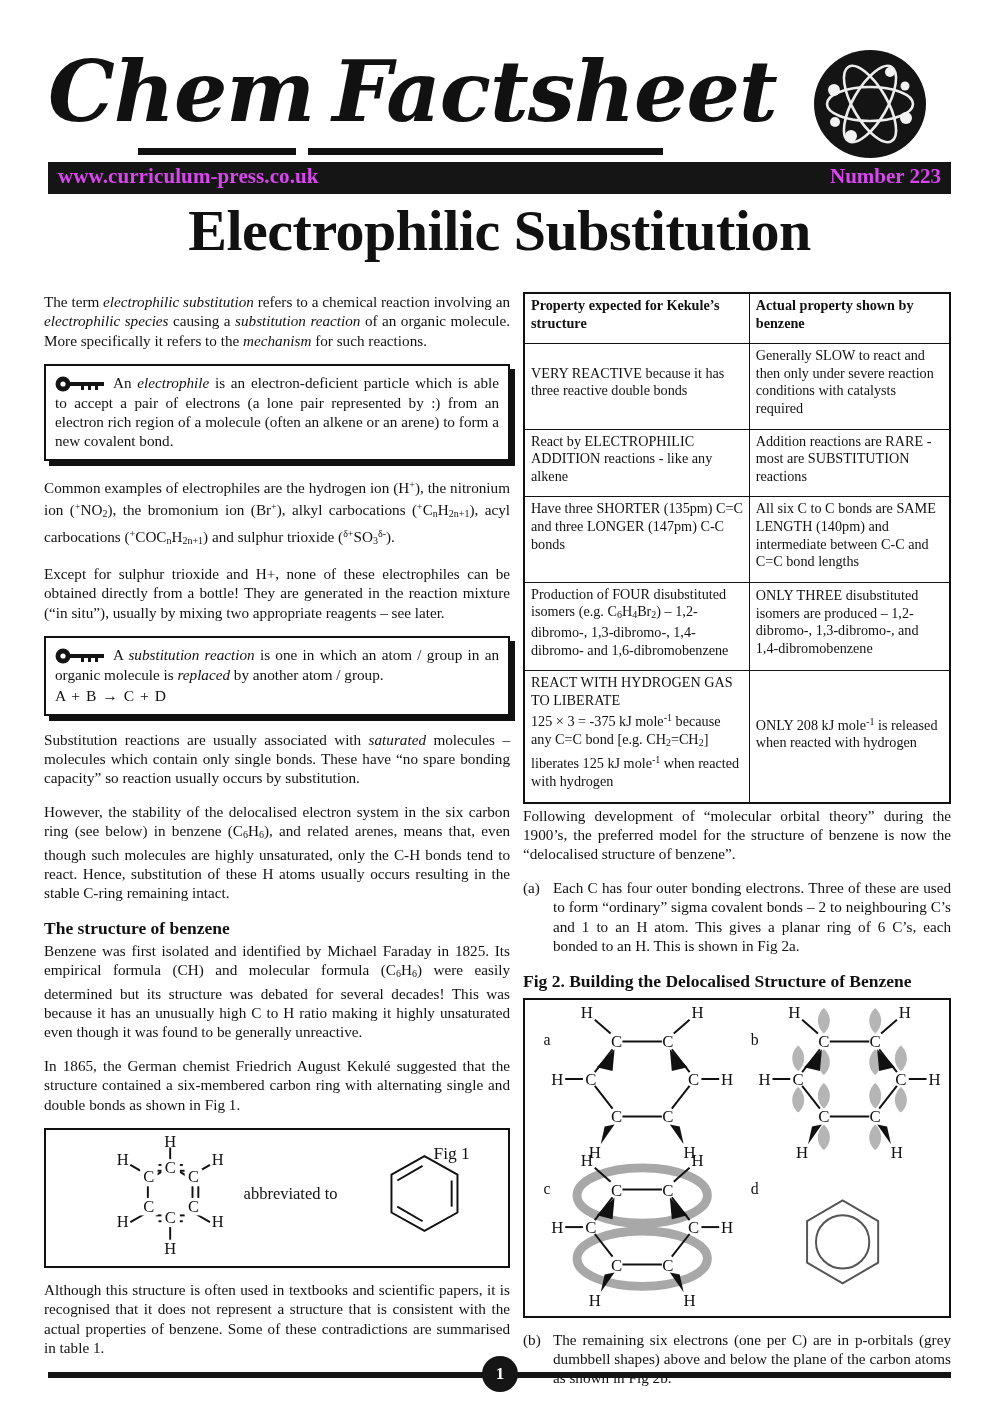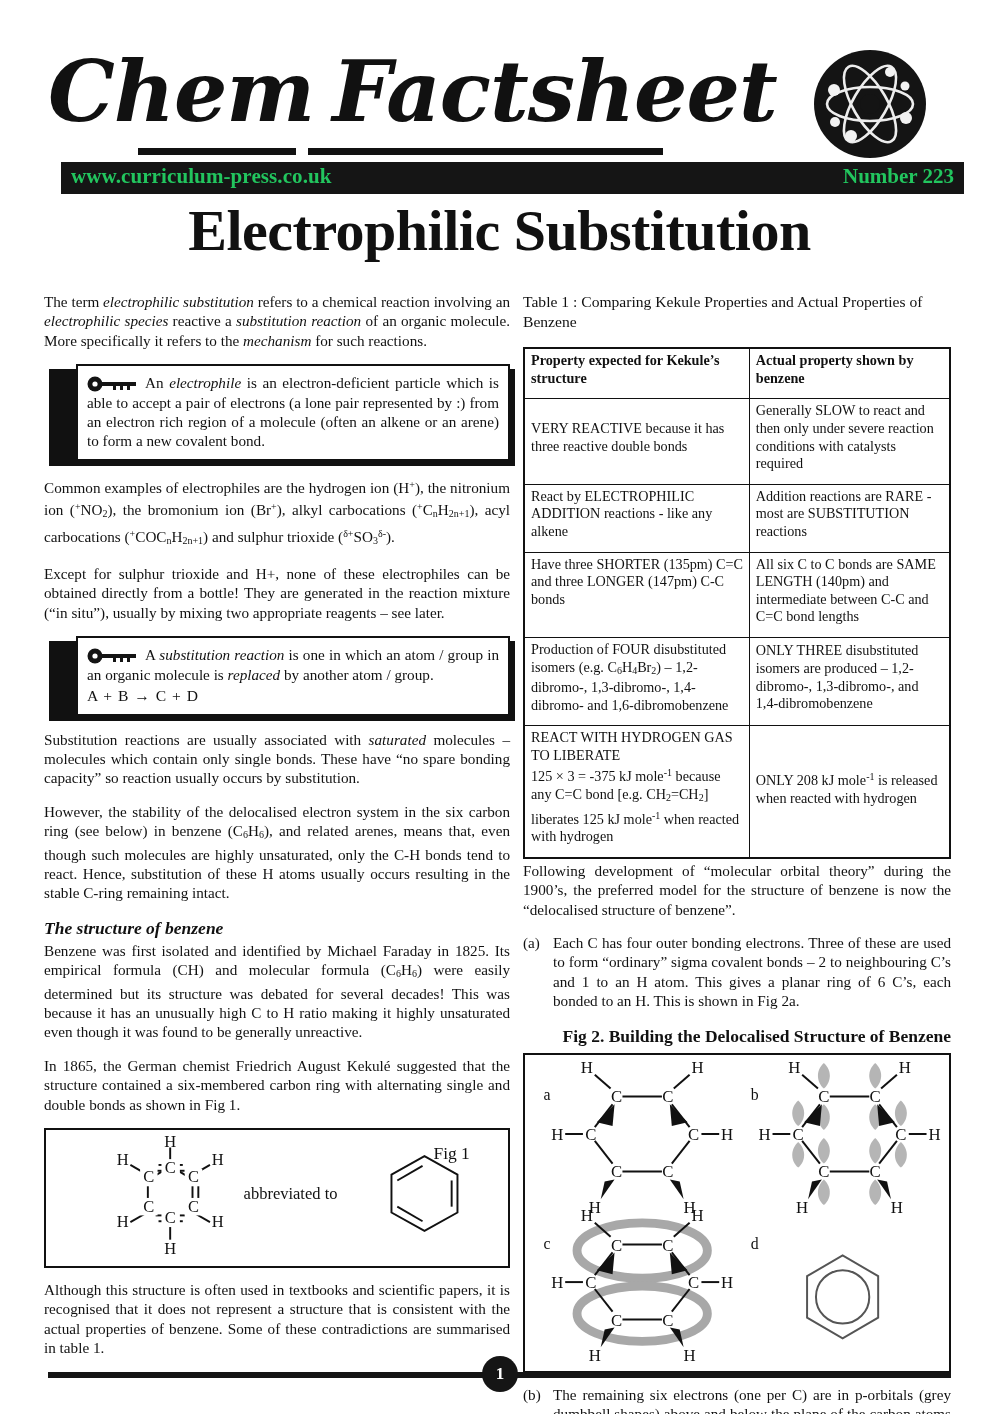--- a/index.html
+++ b/index.html
@@ -19,22 +19,22 @@
     white-space:nowrap;
   }
   .brand .word2{margin-left:18px;}
   .brand-rule1{position:absolute;left:90px;top:108px;width:158px;height:7px;background:#111;}
   .brand-rule2{position:absolute;left:260px;top:108px;width:355px;height:7px;background:#111;}
 
   .atom-logo{position:absolute;left:811px;top:48px;width:118px;height:112px;}
   .atom-logo svg{display:block;}
 
   .urlbar{
-    position:absolute;left:61px;top:162px;width:903px;height:32px;background:#151515;
-    color:#22c55e;
+    position:absolute;left:48px;top:162px;width:903px;height:32px;background:#151515;
+    color:#d946ef;
   }
   .urlbar .site{
     position:absolute;left:10px;top:2px;font-weight:700;font-size:21px;letter-spacing:.1px;
     font-family:"Liberation Serif",serif;
   }
   .urlbar .num{
     position:absolute;right:10px;top:2px;font-weight:700;font-size:21px;
     font-family:"Liberation Serif",serif;
   }
 
@@ -56,29 +56,28 @@
   sub{font-size:10px;vertical-align:-2px;}
   sup{font-size:10px;vertical-align:5px;}
 
   
   .keybox{position:relative;margin:4px 0 14px 0;}
   .keybox .shadow{
     position:absolute;left:5px;top:5px;right:-5px;bottom:-5px;background:#111;
   }
   .keybox .inner{
     position:relative;border:2px solid #111;background:#fff;padding:7px 9px 8px 9px;
-    font-size:15.2px;line-height:19.4px;text-align:justify;margin-left:32px;
+    font-size:15.2px;line-height:19.4px;text-align:justify;
   }
   .keyicon{float:left;width:52px;height:16px;margin:3px 6px 0 0;}
   .rxn{display:block;text-align:left;font-size:15.6px;margin-top:2px;letter-spacing:1px;}
 
   h3.subhead{
     font-size:17.5px;font-weight:700;margin:0 0 2px 0;line-height:22px;
     font-family:"Liberation Serif",serif;
-    font-style:italic;
   }
 
   
   .tablecap{font-size:15.6px;line-height:19.6px;margin:0 0 16px 0;}
   table.t1{
     border-collapse:collapse;width:428px;
     border:2px solid #111;
     font-size:14.2px;line-height:17.6px;
   }
   table.t1 td{
@@ -97,21 +96,21 @@
   
   .li{display:flex;gap:8px;font-size:15.2px;line-height:19.4px;margin:0 0 14px 0;}
   .li .mark{flex:0 0 auto;width:22px;}
   .li .txt{flex:1 1 auto;text-align:justify;}
 
   
   .figbox{border:2px solid #111;background:#fff;position:relative;}
   .fig1box{width:462px;height:136px;margin-top:2px;}
   .fig2box{width:424px;height:316px;}
 
-  .figcap2{font-weight:700;font-size:17.5px;line-height:22px;margin:6px 0 6px 0;text-align:right;}
+  .figcap2{font-weight:700;font-size:17.5px;line-height:22px;margin:6px 0 6px 0;}
 
   
   .footrule{position:absolute;left:48px;top:1372px;width:903px;height:6px;background:#151515;}
   .pagedot{
     position:absolute;left:482px;top:1356px;width:36px;height:36px;border-radius:50%;
     background:#151515;color:#fff;text-align:center;line-height:36px;
     font-weight:700;font-size:17px;font-family:"Liberation Serif",serif;
   }
   svg text{font-family:"Liberation Serif",serif;}
 </style>
@@ -151,21 +150,21 @@
   <div class="urlbar">
     <span class="site">www.curriculum-press.co.uk</span>
     <span class="num">Number  223</span>
   </div>
 
   <div class="doctitle">Electrophilic Substitution</div>
 
   <div class="col col-left">
 
     <p class="body">
-      <span>The term </span><em>electrophilic substitution</em><span> refers to a chemical reaction involving an </span><em>electrophilic species</em><span> reactive a </span><em>substitution reaction</em><span> of an organic molecule. More specifically it refers to the </span><em>mechanism</em><span> for such reactions.</span>
+      <span>The term </span><em>electrophilic substitution</em><span> refers to a chemical reaction involving an </span><em>electrophilic species</em><span> causing a </span><em>substitution reaction</em><span> of an organic molecule. More specifically it refers to the </span><em>mechanism</em><span> for such reactions.</span>
     </p>
 
     <div class="keybox">
       <div class="shadow"></div>
       <div class="inner">
         <span class="keyicon">
           <svg viewBox="0 0 52 16" width="52" height="16" aria-hidden="true">
             <circle cx="8" cy="8" r="7.5" fill="#141414"></circle>
             <circle cx="8" cy="8" r="2.6" fill="#fff"></circle>
             <rect x="15" y="6" width="34" height="4" fill="#141414"></rect>
@@ -287,21 +286,20 @@
           <text x="413" y="30" font-size="18">Fig 1</text>
         </g>
       </svg>
     </div>
 
     <p class="body" style="margin-top:12px;">Although this structure is often used in textbooks and scientific papers, it is recognised that it does not represent a structure that is consistent with the actual properties of benzene. Some of these contradictions are summarised in table 1.</p>
   </div>
 
   <div class="col col-right">
 
-    <div class="tablecap">Table 1 : Comparing Kekule Properties and Actual Properties of Benzene</div>
 
     <div class="tshadow">
     <table class="t1">
       <tbody>
             <tr class="hdr">
         <td class="c1">Property expected for Kekule’s structure</td>
         <td class="c2">Actual property shown by benzene</td>
       </tr>
       <tr>
         <td class="c1 mid">VERY REACTIVE because it has three reactive double bonds</td>

